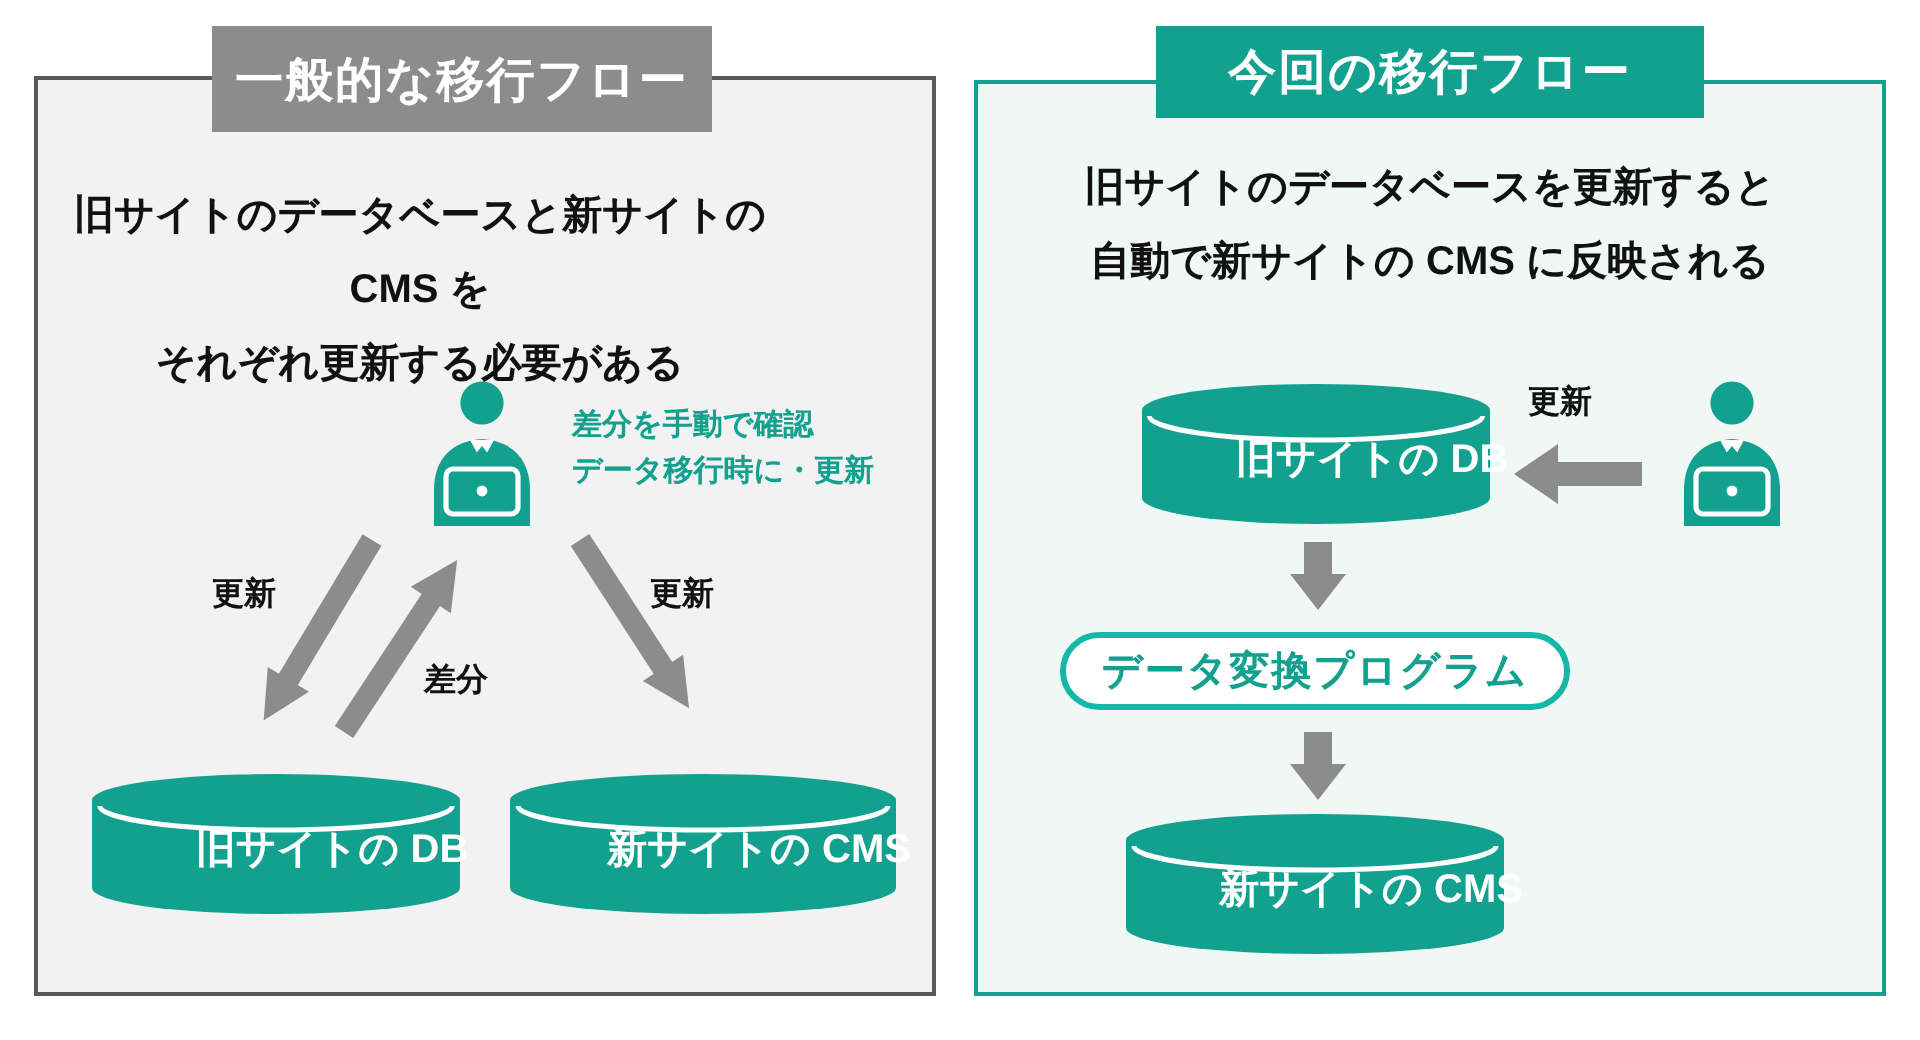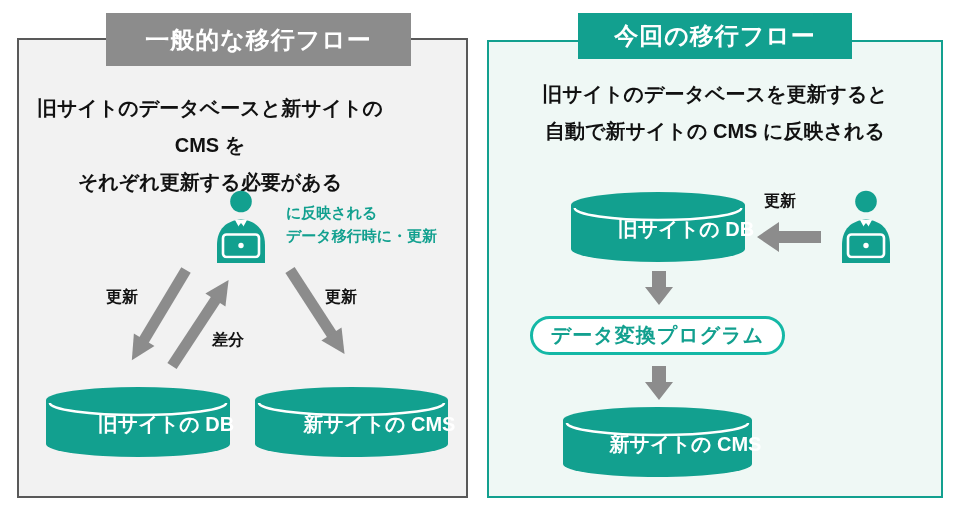--- a/index.html
+++ b/index.html
@@ -10,21 +10,21 @@
   .abs{position:absolute;}
   
   .panel{box-sizing:border-box;}
   .panel-left{left:17px;top:38px;width:451px;height:460px;background:#f2f2f2;border:2px solid #595959;}
   .panel-right{left:487px;top:40px;width:456px;height:458px;background:#eff8f5;border:2px solid #12a08f;}
   
   .title-badge{
     display:flex;align-items:center;justify-content:center;
     color:#ffffff;font-size:24px;font-weight:700;letter-spacing:1px;z-index:5;
   }
-  .title-left{left:106px;top:13px;width:305px;height:53px;background:#8c8c8c;}
+  .title-left{left:106px;top:13px;width:250px;height:53px;background:#8c8c8c;}
   .title-right{left:578px;top:13px;width:274px;height:46px;background:#12a08f;}
   
   .desc{
     text-align:center;color:#111111;font-size:20px;font-weight:700;line-height:37px;z-index:2;
   }
   .desc-left{left:19px;top:90px;width:382px;}
   .desc-right{left:489px;top:76px;width:452px;}
   
   .lbl{color:#111111;font-size:16px;font-weight:700;z-index:3;}
   .annotation{
@@ -69,21 +69,21 @@
       <path d="M7,73 L7,55 C7,39 16.5,30.5 31,29.5 C45.5,30.5 55,39 55,55 L55,73 Z" fill="#12a08f"></path>
       <path d="M25,30 L37,30 L31,41 Z" fill="#ffffff"></path>
       <path d="M31,33 L28.2,36.5 L29.6,46 L32.4,46 L33.8,36.5 Z" fill="#12a08f"></path>
       <rect x="13" y="44.5" width="36" height="22.5" rx="3.5" fill="#12a08f" stroke="#ffffff" stroke-width="2.6"></rect>
       <circle cx="31" cy="55.5" r="2.7" fill="#ffffff"></circle>
       <rect x="8.5" y="68.6" width="45" height="4.4" rx="2.2" fill="#12a08f"></rect>
     </svg>
   </div>
 
   <div class="abs annotation" style="left:286px;top:201px;">
-    <div>に反映される</div>
+    <div>差分を手動で確認</div>
     <div>データ移行時に・更新</div>
   </div>
 
   <div class="abs icon" style="left:100px;top:264px;width:270px;height:108px;">
     <svg width="270" height="108" viewBox="0 0 270 108">
       <defs>
         <marker id="head" markerUnits="userSpaceOnUse" markerWidth="28" markerHeight="28" viewBox="0 0 28 28" refX="14" refY="14" orient="auto">
           <path d="M2,2 L26,14 L2,26 Z" fill="#8c8c8c"></path>
         </marker>
       </defs>

